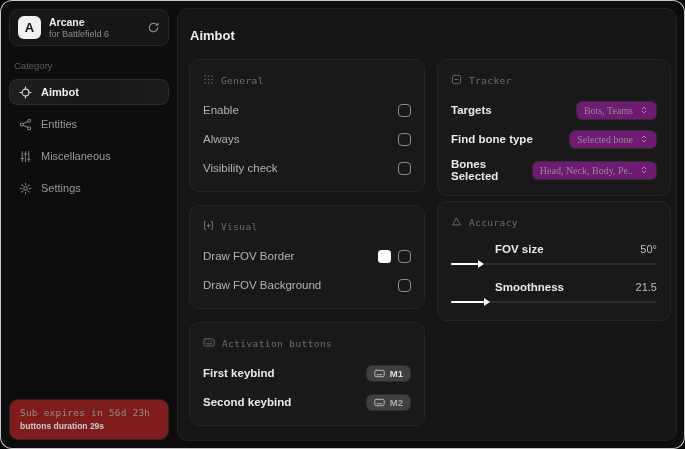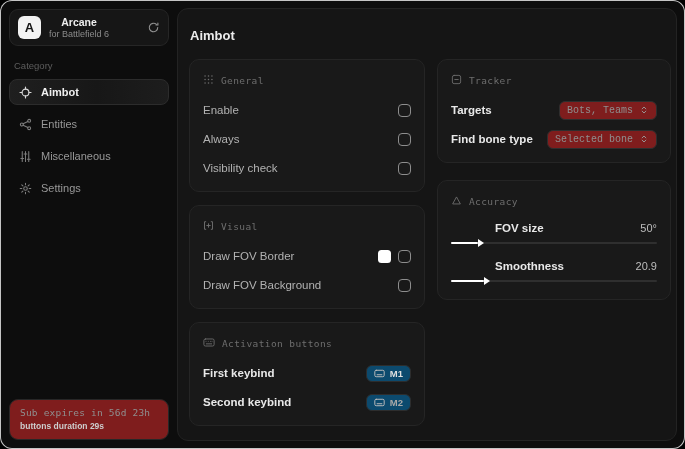--- a/index.html
+++ b/index.html
@@ -10,60 +10,60 @@
     border-radius:12px;overflow:hidden;
     font-family:"Liberation Sans",sans-serif;
     -webkit-font-smoothing:antialiased;
   }
   
   .sidebar{position:absolute;left:0;top:0;bottom:0;width:176px;padding:8px;}
   .brand{display:flex;align-items:center;gap:8px;background:#161616;border:1px solid #262626;
          border-radius:9px;padding:6px 8px;height:37px;}
   .logo{width:23px;height:23px;border-radius:6px;background:#f2f2f2;color:#141414;
         font-weight:700;font-size:13px;display:flex;align-items:center;justify-content:center;flex:none;}
-  .brand-col{display:flex;flex-direction:column;line-height:1.15;min-width:0;align-items:center;}
+  .brand-col{display:flex;flex-direction:column;line-height:1.15;min-width:0;}
   .brand-title{font-size:10.5px;font-weight:700;color:#ededed;}
   .brand-sub{font-size:9px;color:#8b8b8b;margin-top:1px;white-space:nowrap;}
   .sync-btn{margin-left:auto;color:#8f8f8f;background:none;border:none;padding:0;display:flex;cursor:pointer;}
   .cat{font-size:9.5px;color:#5d5d5d;margin:14px 5px 8px;}
   .nav-item{display:flex;align-items:center;gap:9px;height:26px;padding:0 9px;border-radius:8px;
             color:#989898;font-size:11px;margin-bottom:6px;border:1px solid transparent;cursor:pointer;}
   .nav-item .nico{display:flex;color:#7d7d7d;}
   .nav-item.active{background:linear-gradient(90deg,#1f1f1f,#171717 55%,#1d1d1d);
                    border-color:#2c2c2c;color:#f0f0f0;font-weight:700;}
   .nav-item.active .nico{color:#d9d9d9;}
   .sfoot{position:absolute;left:8px;right:8px;bottom:8px;border:1px solid #272727;background:#7f1d1d;
          border-radius:9px;padding:7px 10px 8px;}
   .sfoot-l1{font-family:"DejaVu Sans Mono",monospace;font-size:9.5px;color:#8f8f8f;letter-spacing:.2px;white-space:nowrap;}
   .sfoot-l2{font-size:8.5px;color:#cdcdcd;font-weight:700;margin-top:3px;}
   
   .main{position:absolute;left:176px;top:7px;right:7px;bottom:7px;background:#151515;
         border:1px solid #232323;border-radius:11px;padding:13px 14px 13px 11px;overflow:hidden;}
   .page-title{font-size:13px;font-weight:700;color:#ececec;margin:6px 0 16px 1px;}
   .cols{display:flex;gap:12px;align-items:flex-start;}
   .col-l{width:236px;flex:none;display:flex;flex-direction:column;gap:13px;}
-  .col-r{width:234px;flex:none;display:flex;flex-direction:column;gap:17px;}
+  .col-r{width:234px;flex:none;display:flex;flex-direction:column;gap:5px;}
   .card{background:#191919;border:1px solid #252525;border-radius:10px;padding:11px 13px 13px;}
   .card-head{display:flex;align-items:center;gap:7px;color:#6e6e6e;margin-bottom:11px;}
   .card-head .htext{font-family:"DejaVu Sans Mono",monospace;font-size:9.5px;letter-spacing:.4px;}
   .row{display:flex;align-items:center;justify-content:space-between;min-height:20px;margin-top:9px;}
   .row:first-of-type{margin-top:0;}
   .lab-dim{font-size:11.5px;color:#b2b2b2;}
   .lab-br{font-size:11.5px;color:#e9e9e9;font-weight:700;}
   .checkbox{width:13px;height:13px;border:1.5px solid #8d8d8d;border-radius:4px;background:transparent;
             flex:none;cursor:pointer;}
   .rgroup{display:flex;align-items:center;gap:7px;}
   .swatch{width:13px;height:13px;border-radius:3.5px;flex:none;cursor:pointer;}
-  .kb-btn{display:flex;align-items:center;gap:5px;background:#0c4a6e;border:1px solid #2d2d2d;
+  .kb-btn{display:flex;align-items:center;gap:5px;background:#404040;border:1px solid #2d2d2d;
           border-radius:6px;padding:2px 7px;color:#dedede;font-size:9.5px;font-weight:700;cursor:pointer;
           font-family:"Liberation Sans",sans-serif;}
   .kb-btn.dim{color:#a8a8a8;text-align:center;}
   .kb-btn svg{color:#bdbdbd;}
-  .dd{display:flex;align-items:flex-start;gap:6px;background:#7f1d1d;border:1px solid #2e2e2e;border-radius:6px;
-      padding:3px 7px;cursor:pointer;max-width:152px;font-family:Liberation Mono, monospace;}
+  .dd{display:flex;align-items:flex-start;gap:6px;background:#701a75;border:1px solid #2e2e2e;border-radius:6px;
+      padding:3px 7px;cursor:pointer;max-width:152px;font-family:Liberation Serif, serif;}
   .dd-text{font-size:10px;color:#8f8f8f;white-space:nowrap;overflow:hidden;}
   .dd svg{color:#9a9a9a;flex:none;}
   
   .srow{margin-top:12px;}
   .srow:first-of-type{margin-top:0;}
   .shead{display:flex;justify-content:space-between;align-items:flex-start;padding-left:44px;}
   .sval{font-size:11px;color:#bdbdbd;}
   .track{position:relative;height:10px;margin-top:4px;cursor:pointer;}
   .track::before{content:"";position:absolute;left:0;right:0;top:4px;height:2px;background:#2f2f2f;border-radius:2px;}
   .fill{position:absolute;left:0;top:4px;height:2px;background:#fff;border-radius:2px;}
@@ -258,20 +258,29 @@
           </div>
           <div class="row">
             <span class="lab-br">Find bone type</span>
             <button class="dd">
               <span class="dd-text">Selected bone</span>
               <svg width="10" height="10" viewBox="0 0 16 16" fill="none" stroke="currentColor" stroke-width="1.5" stroke-linecap="round" stroke-linejoin="round">
                 <path d="M5 6.2 8 3.2l3 3M5 9.8l3 3 3-3"></path>
               </svg>
             </button>
           </div>
+          <div class="row">
+            <span class="lab-br">Bones Selected</span>
+            <button class="dd">
+              <span class="dd-text">Head, Neck, Body, Pe..</span>
+              <svg width="10" height="10" viewBox="0 0 16 16" fill="none" stroke="currentColor" stroke-width="1.5" stroke-linecap="round" stroke-linejoin="round">
+                <path d="M5 6.2 8 3.2l3 3M5 9.8l3 3 3-3"></path>
+              </svg>
+            </button>
+          </div>
         </section>
 
         <section class="card">
           <div class="card-head">
             <span>
               <svg width="11" height="11" viewBox="0 0 16 16" fill="none" stroke="currentColor" stroke-width="1.3" stroke-linejoin="round">
                 <path d="M8 2.8 13.6 13H2.4Z"></path>
               </svg>
             </span>
             <span class="htext">Accuracy</span>
@@ -283,21 +292,21 @@
               <span class="sval">50°</span>
             </div>
             <div class="track">
               <div class="fill" style="width: 13%;"></div>
             </div>
           </div>
 
           <div class="srow">
             <div class="shead">
               <span class="lab-br">Smoothness</span>
-              <span class="sval">20.9</span>
+              <span class="sval">21.5</span>
             </div>
             <div class="track">
               <div class="fill" style="width: 16%;"></div>
             </div>
           </div>
 
         </section>
       </div>
     </div>
   </main>

